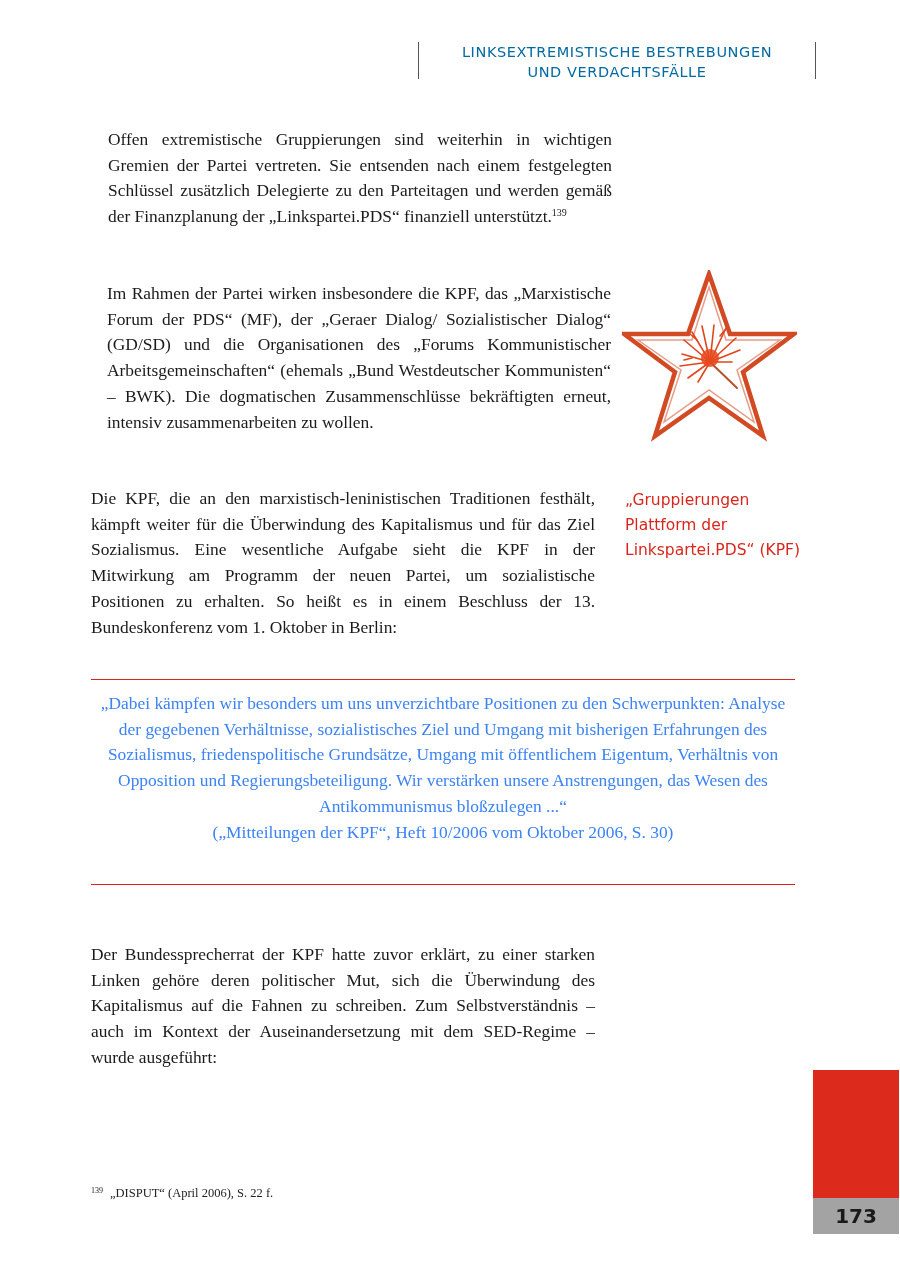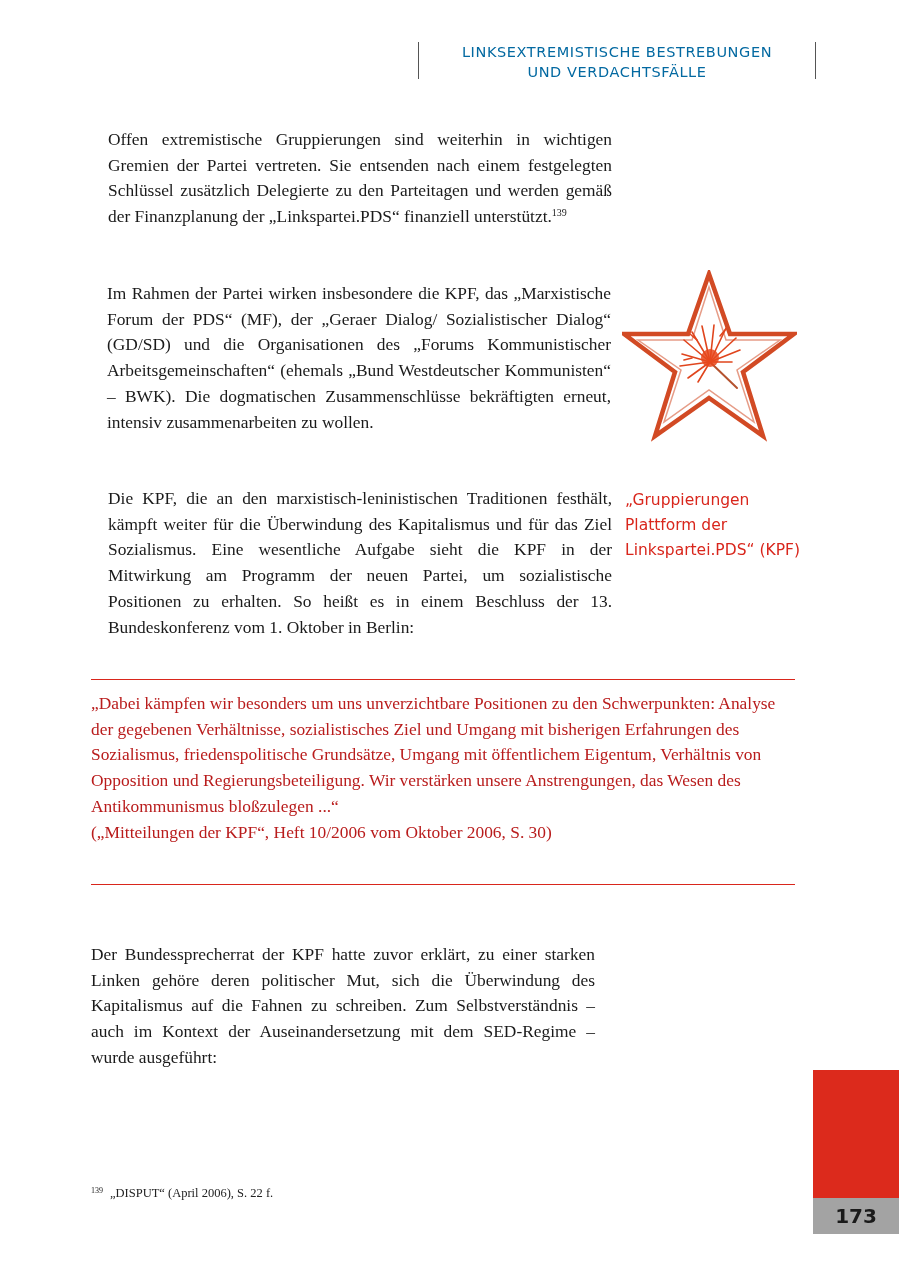--- a/index.html
+++ b/index.html
@@ -15,35 +15,35 @@
     font-size: 14.5px; letter-spacing: 0.6px; line-height: 20px; color: #0369a1;
   }
   .para {
     position: absolute; left: 91px; width: 504px;
     font-family: "Liberation Serif", "DejaVu Serif", serif;
     font-size: 17.4px; line-height: 25.7px; text-align: justify; margin: 0;
   }
   .para sup { font-size: 10px; line-height: 0; vertical-align: 6px; }
   #p1 { top: 127px; margin-left: 17px; }
   #p2 { top: 281px; margin-left: 16px; }
-  #p3 { top: 486px; margin-left: 17px; }
+  #p3 { top: 486px; }
   #p4 { top: 942px; }
   .logo { position: absolute; left: 622px; top: 270px; width: 175px; height: 172px; }
   .caption {
     position: absolute; left: 625px; top: 488px; width: 190px;
     font-family: "DejaVu Sans", "Liberation Sans", sans-serif;
     font-size: 15.5px; line-height: 25px; color: #d9261c;
   }
   .rule { position: absolute; left: 91px; width: 704px; height: 0; border-top: 1.3px solid #d9261c; }
   #rule-top { top: 679px; }
   #rule-bot { top: 884px; }
   .quote {
-    position: absolute; left: 91px; top: 691px; width: 704px; text-align: left;
+    position: absolute; left: 91px; top: 691px; width: 704px; text-align: center;
     font-family: "Liberation Serif", "DejaVu Serif", serif;
-    font-size: 17.4px; line-height: 25.7px; color: #b91c1c;
+    font-size: 17.4px; line-height: 25.7px; color: #3b82f6;
   }
   .quote .src { display: block; }
   .footnote {
     position: absolute; left: 91px; top: 1186px;
     font-family: "Liberation Serif", "DejaVu Serif", serif; font-size: 12.5px; color: #222;
   }
   .footnote .fn-num { font-size: 8px; vertical-align: 4px; margin-right: 7px; }
   .page-tab { position: absolute; left: 813px; top: 1070px; width: 86px; height: 128px; background: #dc2a1c; }
   .page-num {
     position: absolute; left: 813px; top: 1198px; width: 86px; height: 36px; background: #a3a3a3;

